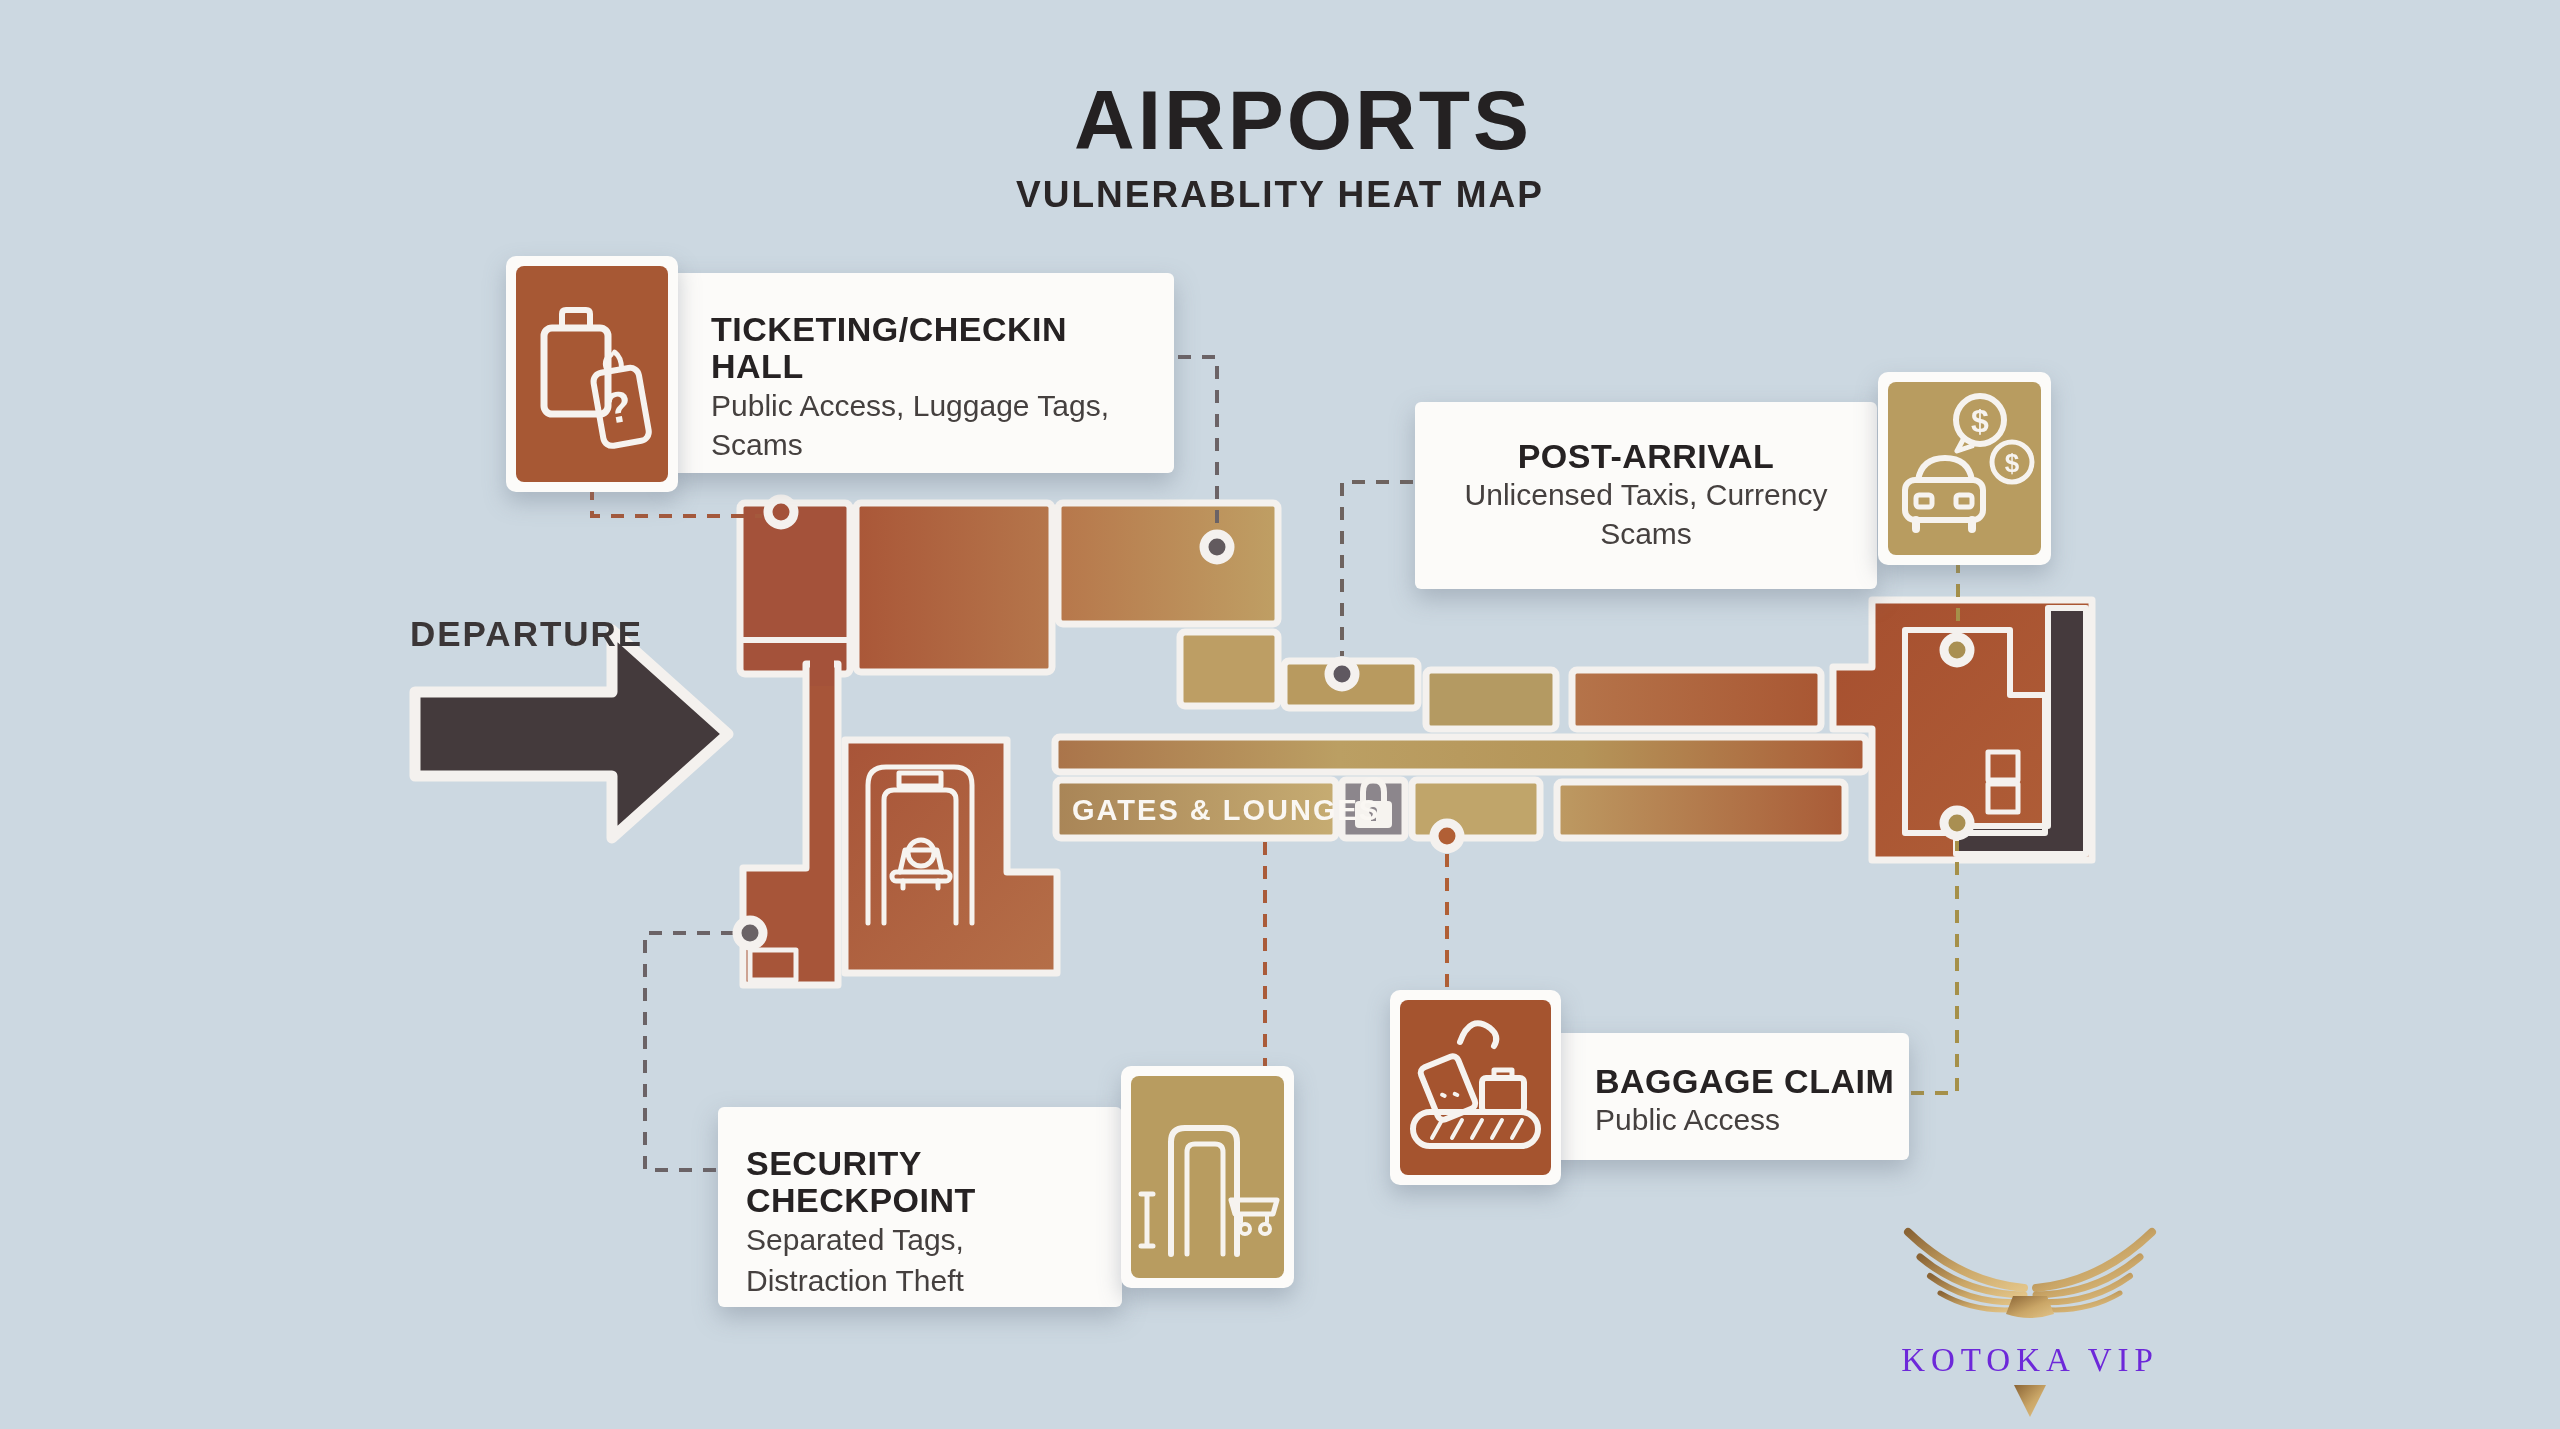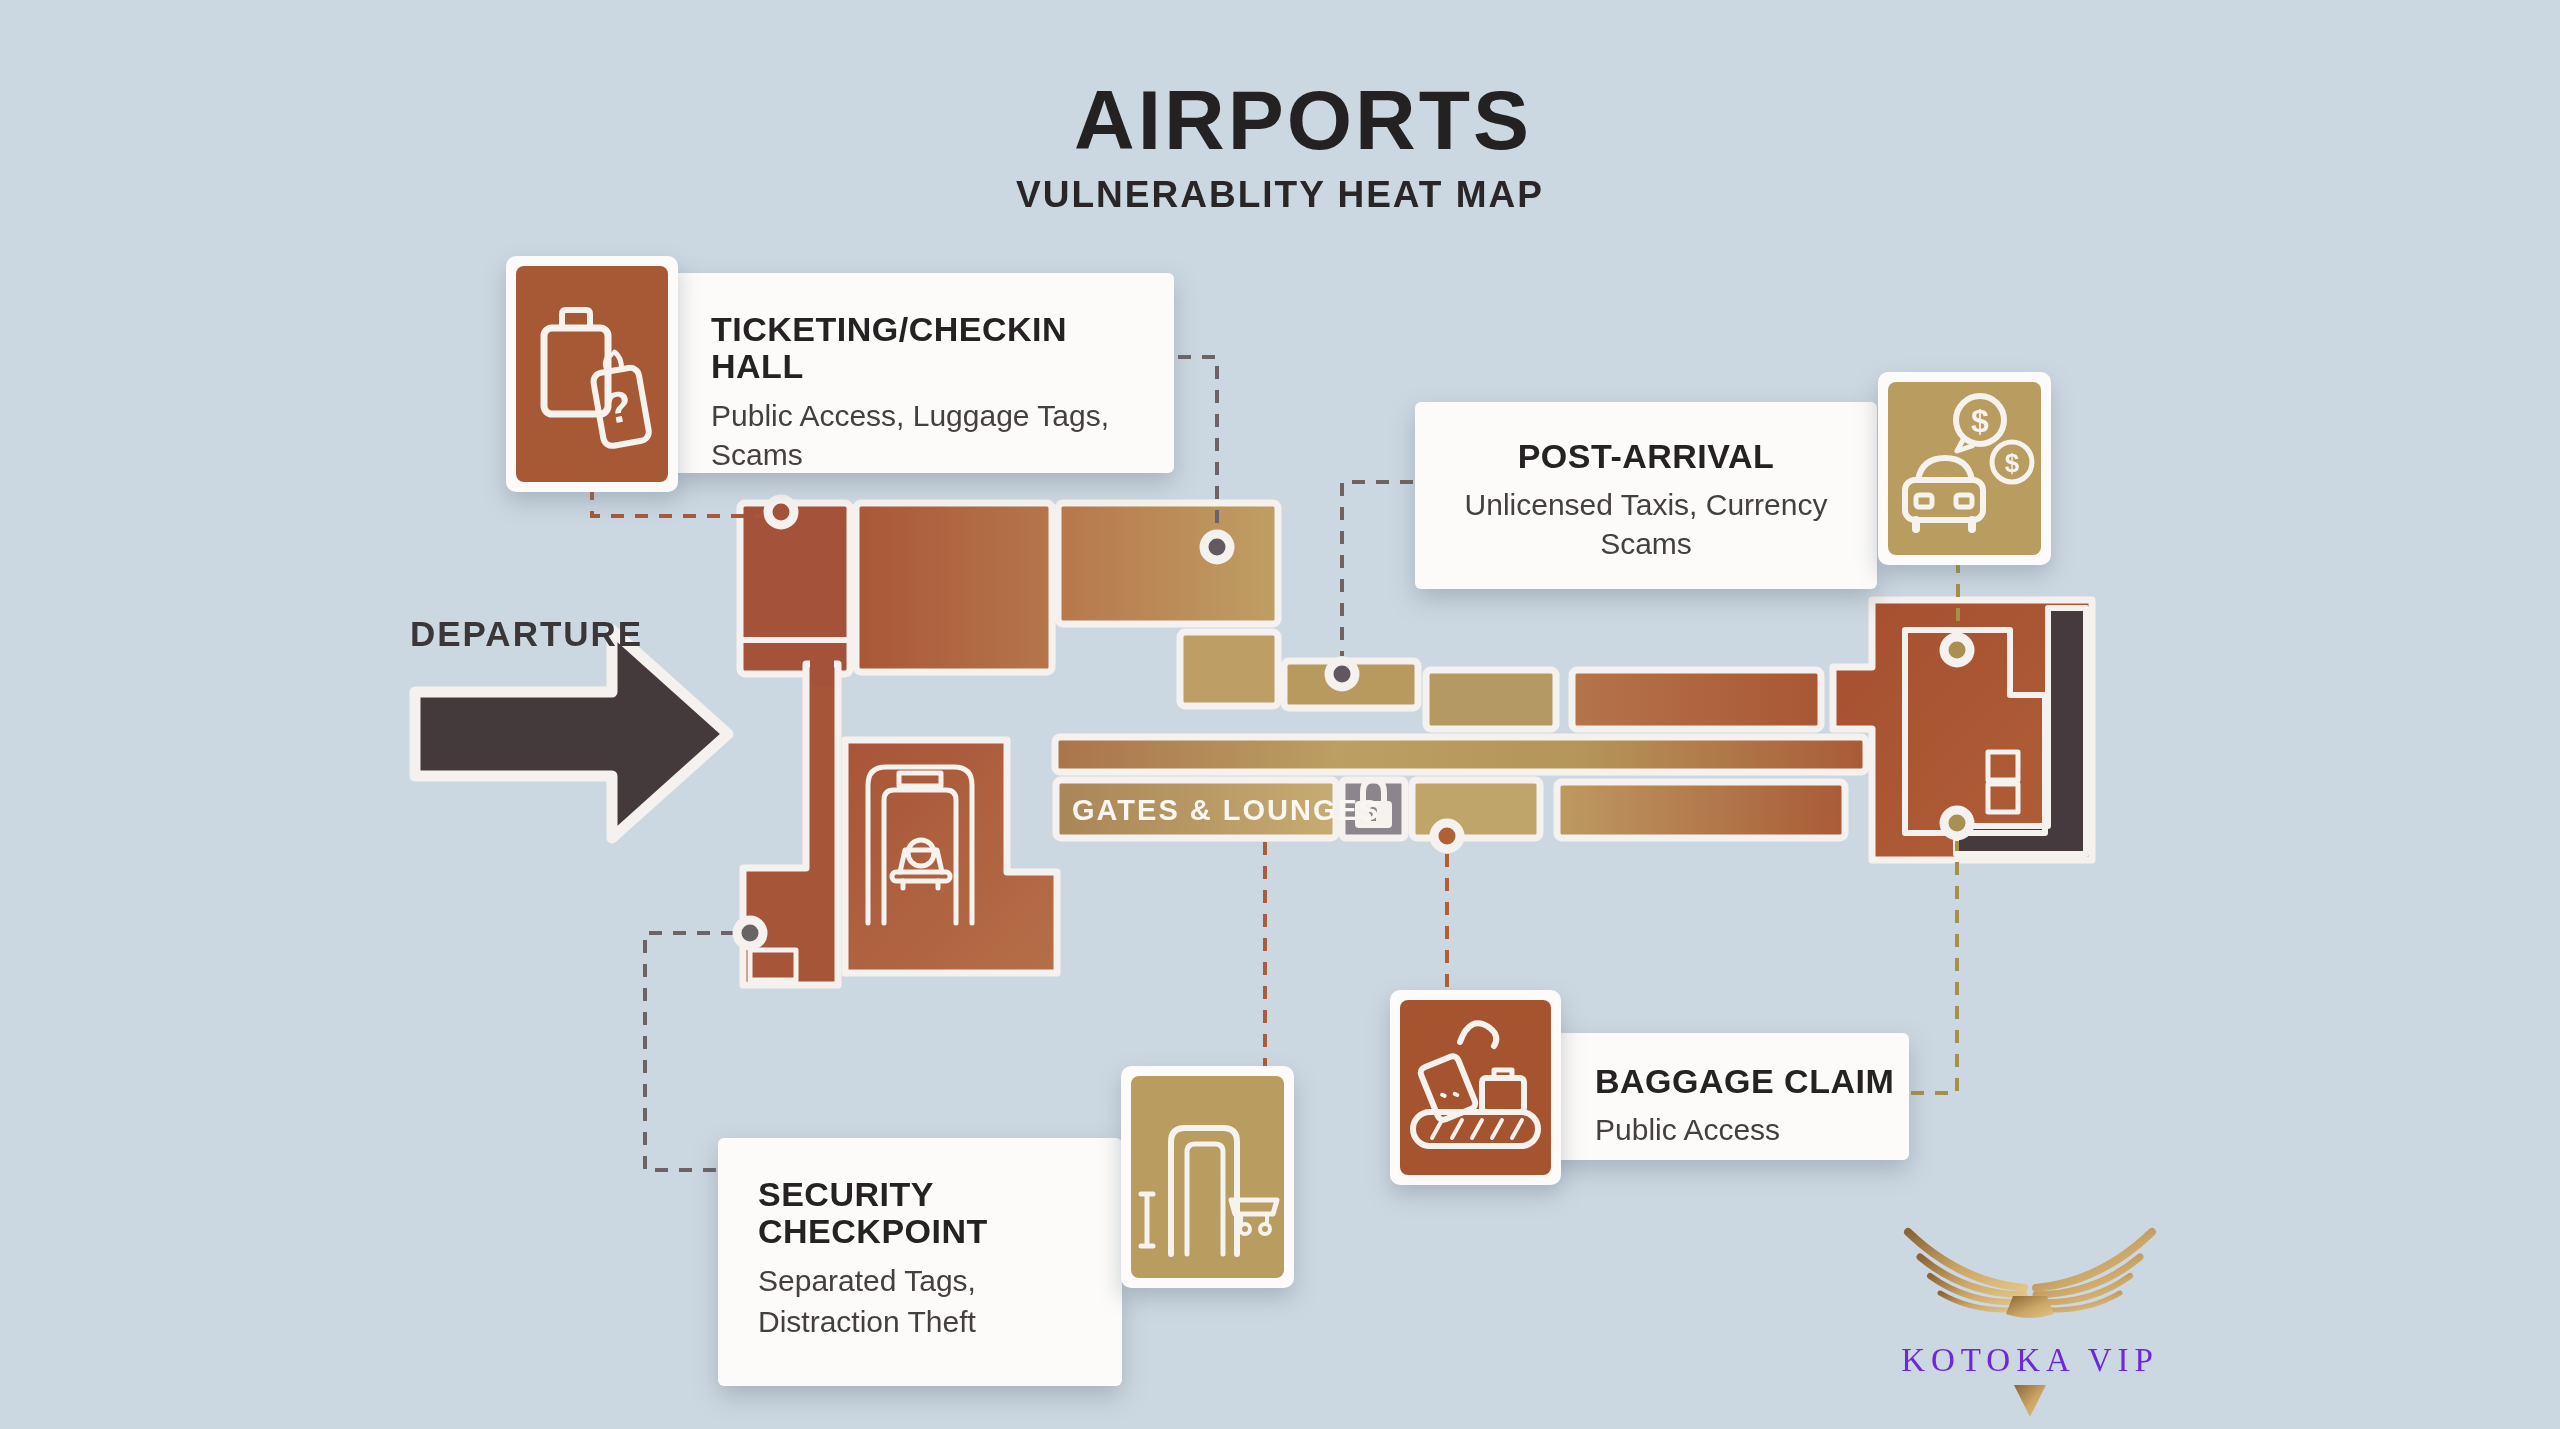--- a/index.html
+++ b/index.html
@@ -20,24 +20,24 @@
   .departure-label{
     position:absolute;left:410px;top:614px;z-index:2;
     font-size:35px;font-weight:700;letter-spacing:2px;color:#3b3637;
   }
   
   .card{
     position:absolute;background:#fcfbf9;border-radius:6px;z-index:3;
     box-shadow:0 10px 24px rgba(104,116,132,.38);box-sizing:border-box;
   }
   .card .title{font-size:34px;font-weight:800;color:#262223;letter-spacing:.5px;line-height:1.1;}
-  .card .sub{font-size:30px;font-weight:400;color:#45403f;line-height:1.3;margin-top:10px;}
+  .card .sub{font-size:30px;font-weight:400;color:#45403f;line-height:1.3;}
   #ticketing-card{left:667px;top:273px;width:507px;height:200px;padding:38px 20px 0 44px;}
   #post-card{left:1415px;top:402px;width:462px;height:187px;padding:36px 14px 0 14px;text-align:center;}
-  #security-card{left:718px;top:1138px;width:404px;height:248px;padding:38px 10px 0 40px;}
+  #security-card{left:718px;top:1107px;width:404px;height:200px;padding:38px 10px 0 28px;}
   #baggage-card{left:1533px;top:1033px;width:376px;height:127px;padding:30px 10px 0 62px;}
   
   .tile-backing{
     position:absolute;background:#fcfbf9;border-radius:10px;z-index:4;
     box-shadow:0 10px 22px rgba(104,116,132,.35);
   }
   .tile{position:absolute;left:10px;top:10px;border-radius:8px;overflow:hidden;}
   .tile svg{display:block;}
   #ticketing-tile-backing{left:506px;top:256px;width:172px;height:236px;}
   #post-tile-backing{left:1878px;top:372px;width:173px;height:193px;}

